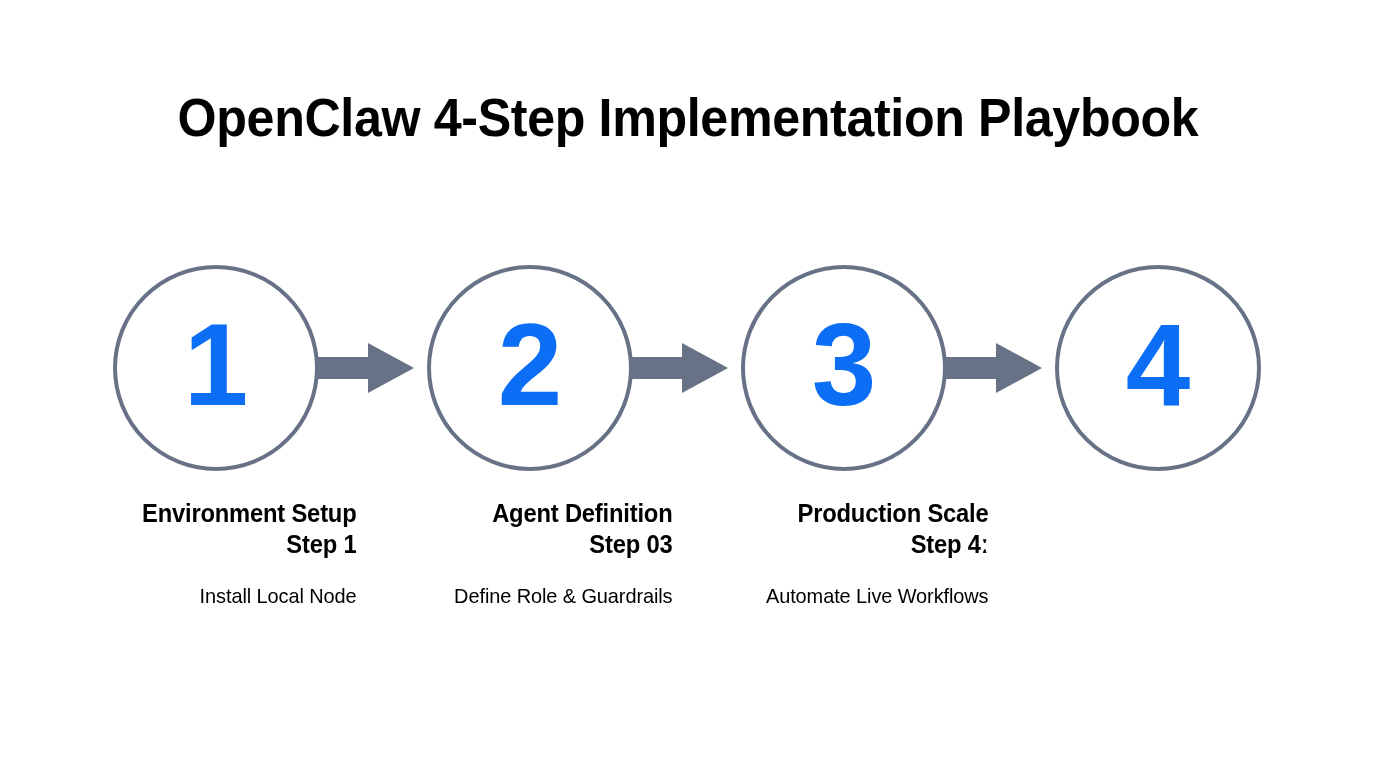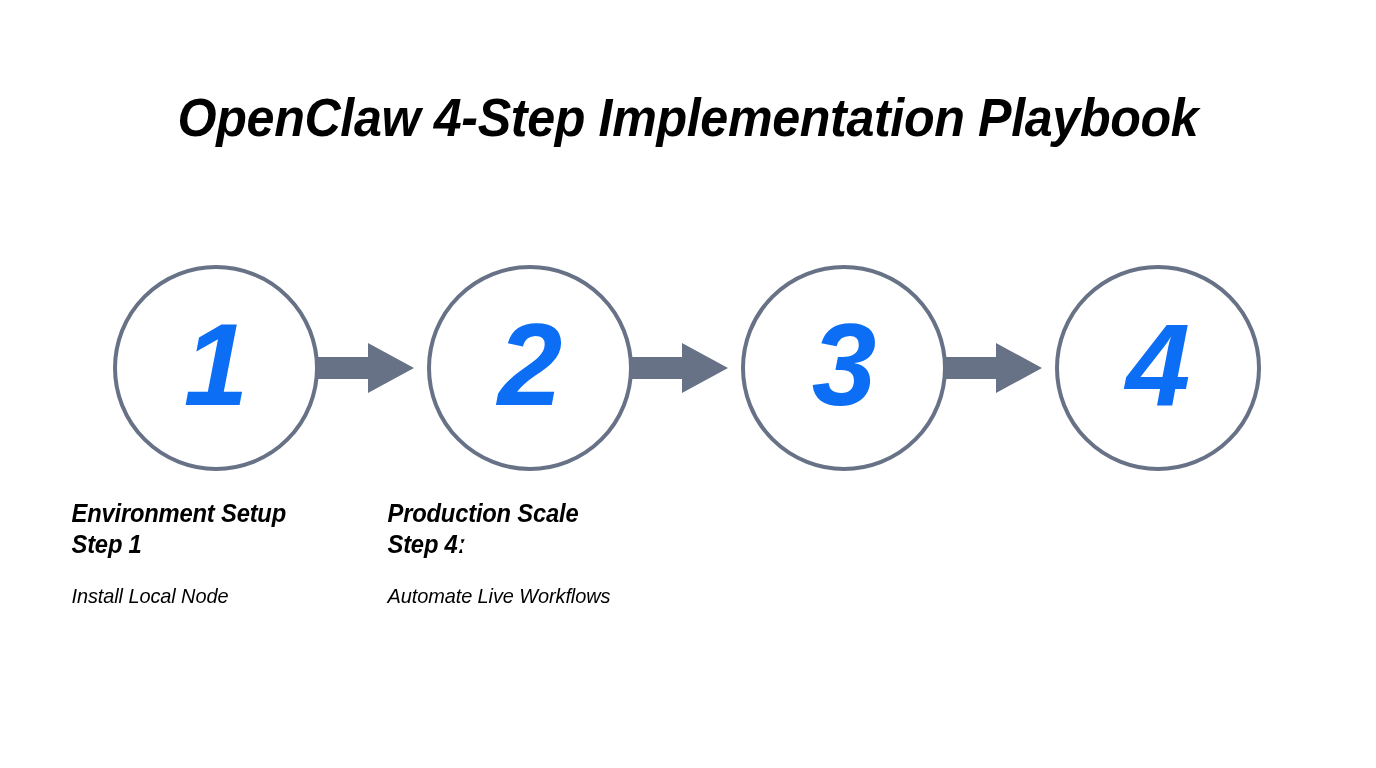--- a/index.html
+++ b/index.html
@@ -13,21 +13,20 @@
     font-family: "Liberation Sans", sans-serif;
     color: #000000;
     overflow: hidden;
   }
 
   .slide {
     position: relative;
     width: 1376px;
     height: 672px;
     background: #ffffff;
-    font-style: italic;
   }
 
   
   .title {
     position: absolute;
     top: 88px;
     left: 0;
     width: 1376px;
     text-align: center;
     font-size: 54px;
@@ -101,21 +100,21 @@
   
   .captions {
     position: absolute;
     top: 498px;
     left: 56px;
     width: 1264px;
     display: flex;
   }
   .caption {
     width: 25%;
-    text-align: left;
+    text-align: right;
     padding: 0 8px;
     box-sizing: border-box;
   }
   .cap-heading {
     font-size: 25px;
     font-weight: 700;
     line-height: 1.22;
     letter-spacing: -0.2px;
     transform: scaleX(0.95);
   }
@@ -184,20 +183,25 @@
 
   <div class="captions">
 
     <div class="caption">
       <div class="cap-heading">Environment Setup</div>
       <div class="cap-step">Step 1</div>
       <div class="cap-desc">Install Local Node</div>
     </div>
 
 
+    <div class="caption">
+      <div class="cap-heading">Agent Definition</div>
+      <div class="cap-step">Step 03</div>
+      <div class="cap-desc">Define Role &amp; Guardrails</div>
+    </div>
 
     <div class="caption">
       <div class="cap-heading">Production Scale</div>
       <div class="cap-step">Step 4ː</div>
       <div class="cap-desc">Automate Live Workflows</div>
     </div>
 
   </div>
 
 </div>

